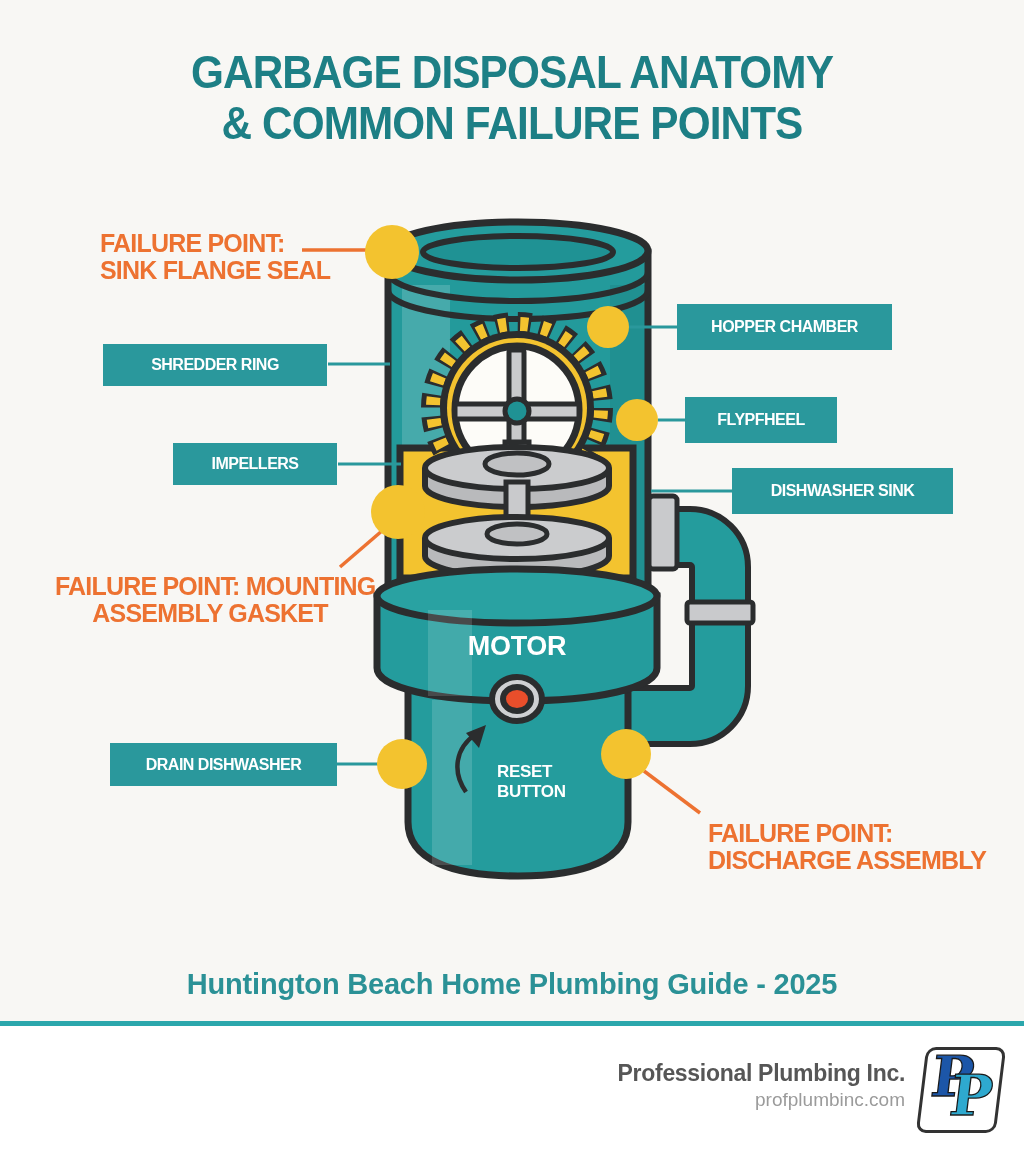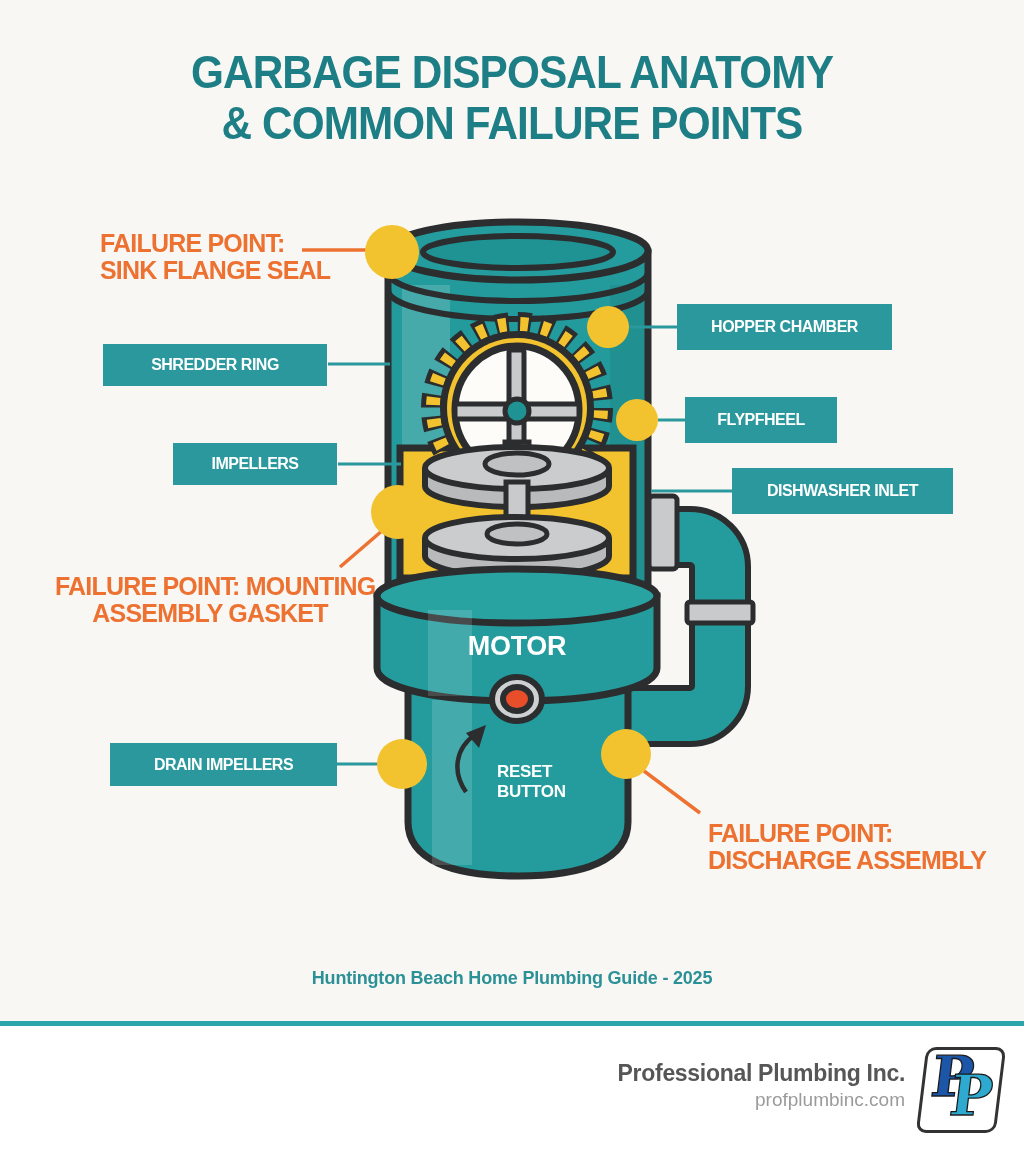--- a/index.html
+++ b/index.html
@@ -13,21 +13,21 @@
          font-size:47px;line-height:52px;transform:scaleX(.9);transform-origin:50% 0;
          letter-spacing:-1px;}
   
   .tealbox{background:#2a989c;color:#ffffff;font-weight:700;font-size:16px;
            letter-spacing:-0.5px;display:flex;align-items:center;justify-content:center;
            white-space:nowrap;}
   
   .orange{color:#ed7231;font-weight:700;font-size:25px;line-height:27px;
           letter-spacing:-0.8px;white-space:nowrap;}
   .white-lbl{color:#ffffff;font-weight:700;white-space:nowrap;letter-spacing:-0.3px;}
-  .guide{width:100%;text-align:center;color:#2b9196;font-weight:600;font-size:18px;letter-spacing:-0.2px;}
+  .guide{width:100%;text-align:center;color:#2b9196;font-weight:600;font-size:29px;letter-spacing:-0.2px;}
   .divider{left:0;top:1021px;width:1024px;height:5px;background:#2ba7ac;}
   .footerband{left:0;top:1026px;width:1024px;height:128px;background:#ffffff;}
   .company{color:#565656;font-weight:700;font-size:23px;letter-spacing:-0.3px;}
   .site{color:#9b9b9b;font-size:19px;}
   .f-right{right:119px;text-align:right;}
   .pplogo{left:921px;top:1047px;width:74px;height:80px;background:#ffffff;
           border:3px solid #333;border-radius:10px;transform:skewX(-7deg);}
   .pplogo span{position:absolute;font-family:"DejaVu Serif", serif;font-weight:700;
                font-size:56px;line-height:56px;-webkit-text-stroke:1.3px #1a1a1a;}
   .pp1{left:6px;top:-2px;color:#1c56a8;}
@@ -142,27 +142,27 @@
 
   <div class="abs tealbox" style="left:103px;top:344px;width:224px;height:42px;">SHREDDER RING</div>
 
   <div class="abs tealbox" style="left:173px;top:443px;width:164px;height:42px;">IMPELLERS</div>
 
   <div class="abs orange" style="left:55px;top:573px;width:310px;text-align:center;">
     <div>FAILURE POINT: MOUNTING</div>
     <div>ASSEMBLY GASKET</div>
   </div>
 
-  <div class="abs tealbox" style="left:110px;top:743px;width:227px;height:43px;">DRAIN IMPELLERS</div>
+  <div class="abs tealbox" style="left:110px;top:743px;width:227px;height:43px;">DRAIN DISHWASHER</div>
 
   <div class="abs tealbox" style="left:677px;top:304px;width:215px;height:46px;">HOPPER CHAMBER</div>
 
   <div class="abs tealbox" style="left:685px;top:397px;width:152px;height:46px;">FLYPFHEEL</div>
 
-  <div class="abs tealbox" style="left:732px;top:468px;width:221px;height:46px;">DISHWASHER INLET</div>
+  <div class="abs tealbox" style="left:732px;top:468px;width:221px;height:46px;">DISHWASHER SINK</div>
 
   <div class="abs orange" style="left:708px;top:820px;">
     <div>FAILURE POINT:</div>
     <div>DISCHARGE ASSEMBLY</div>
   </div>
 
   <div class="abs white-lbl" style="left:457px;top:631px;width:120px;text-align:center;font-size:27px;">MOTOR</div>
 
   <div class="abs white-lbl" style="left:497px;top:739px;font-size:17px;line-height:20px;margin-top:23px;">
     <div>RESET</div>

